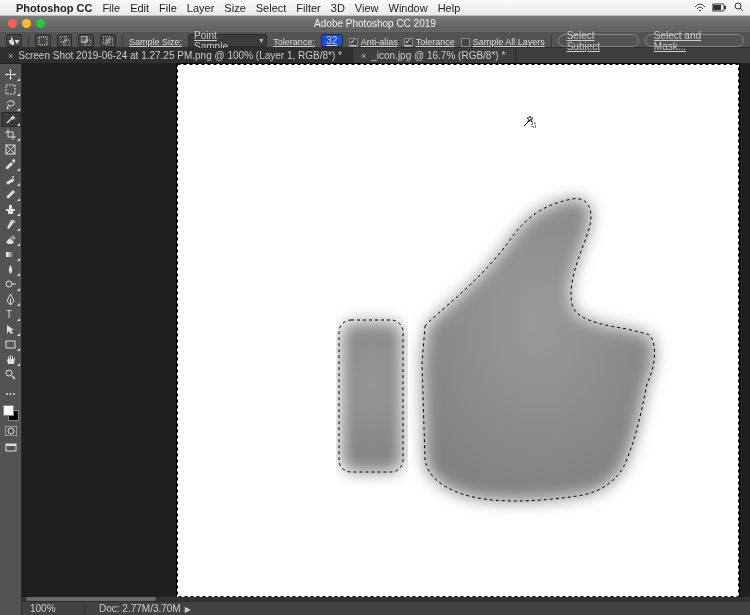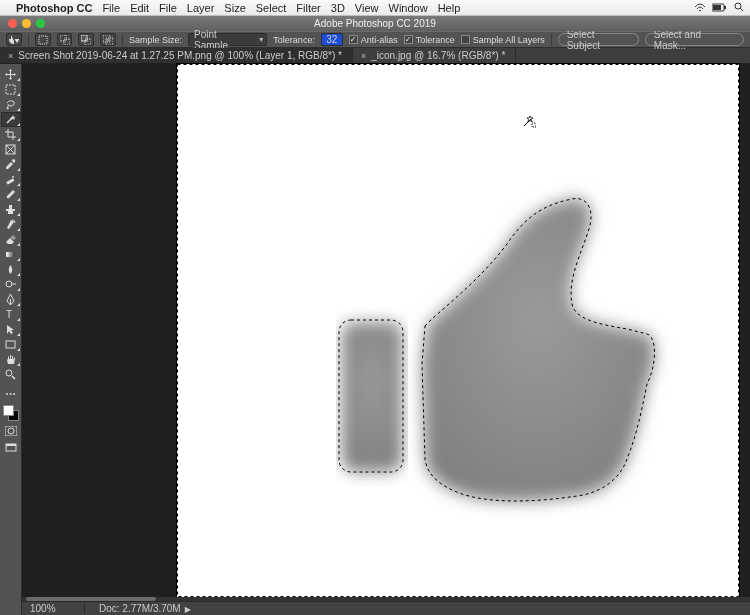--- a/index.html
+++ b/index.html
@@ -14,21 +14,21 @@
   .mac-menu .right span { font-size:11px; }
 
   
   .win-title { height:15px; background:linear-gradient(#7a7a7a,#5f5f5f); display:flex; align-items:center; position:relative; }
   .traffic { display:flex; gap:5px; padding-left:8px;}
   .traffic div{ width:9px;height:9px;border-radius:50%; }
   .tr-r{background:#ff5f57;} .tr-y{background:#febc2e;} .tr-g{background:#28c840;}
   .win-title .title{ position:absolute; left:0; right:0; text-align:center; font-size:10px; color:#f0f0f0;}
 
   
-  .options { height:17px; background:#535353; display:flex; align-items:center; gap:6px; padding:0 6px; border-top:1px solid #6a6a6a; border-bottom:1px solid #2e2e2e;}
+  .options { height:17px; background:#535353; display:flex; align-items:flex-end; gap:6px; padding:0 6px; border-top:1px solid #6a6a6a; border-bottom:1px solid #2e2e2e;text-decoration:underline;}
   .opt-btn { width:16px; height:13px; background:#454545; border:1px solid #2d2d2d; border-radius:2px; display:flex; align-items:center; justify-content:center;}
   .opt-btn svg{ display:block;}
   .opt-sep{ width:1px; height:12px; background:#3a3a3a;}
   .lbl{ font-size:9px; color:#ddd; white-space:nowrap;}
   .select{ height:13px; background:#3c3c3c; border:1px solid #2b2b2b; border-radius:2px; display:flex; align-items:center; padding:0 20px 0 5px; position:relative; font-size:9px;}
   .select:after{content:"▾"; position:absolute; right:3px; color:#bbb; font-size:8px;}
   .numbox{ width:22px; height:13px; background:#1d4ed8; border:1px solid #2b2b2b; border-radius:2px; display:flex; align-items:center; justify-content:center; font-size:9px;}
   .chk{ width:9px;height:9px; border:1px solid #888; background:#444; display:inline-flex; align-items:center; justify-content:center; margin-right:3px;}
   .chk.on:after{ content:"✓"; font-size:8px; color:#eee; line-height:1;}
   .chkwrap{ display:flex; align-items:center;}

